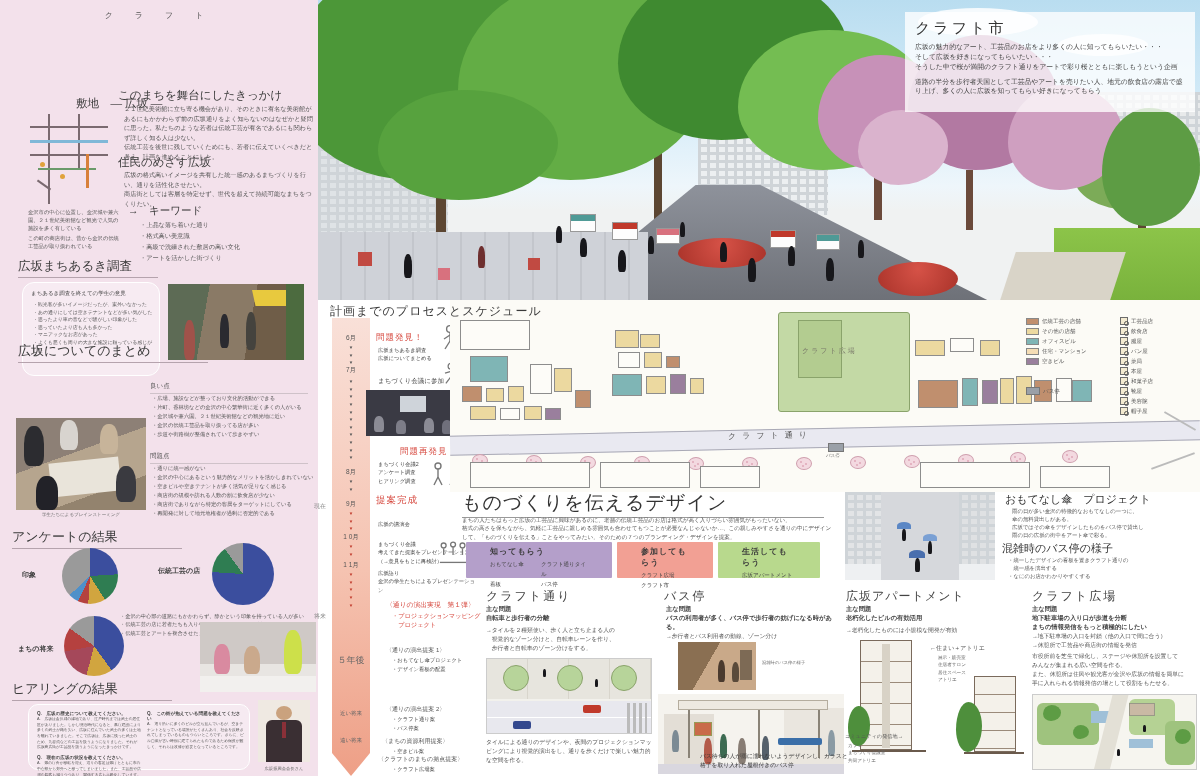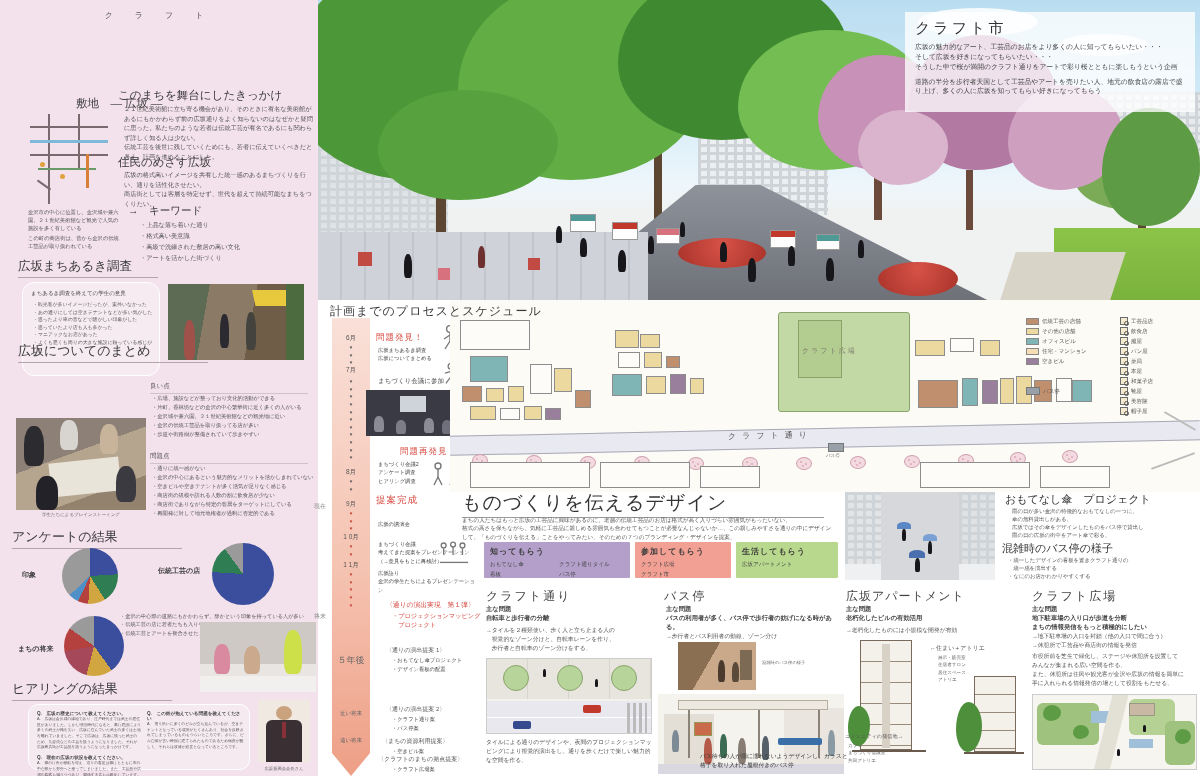--- a/index.html
+++ b/index.html
@@ -39,21 +39,21 @@
   .bld{border:0.5px solid #8d8d8d;}
   .c-craft{background:#c08f6e;} .c-other{background:#ecd9a0;} .c-office{background:#7fb5b5;} .c-empty{background:#9a7f9d;} .c-white{background:#fdfcf8;}
   .sakura{width:16px;height:13px;border-radius:50%;background:#f3d9e0;border:1px solid #cf9fae;
     background-image:radial-gradient(circle 1.2px at 30% 35%,#e4b4c2 99%,transparent),radial-gradient(circle 1.2px at 65% 55%,#e4b4c2 99%,transparent),radial-gradient(circle 1.2px at 45% 75%,#e4b4c2 99%,transparent);}
   .lgrow{display:flex;align-items:center;gap:3px;height:10px;}
   .lgsw{width:13px;height:7px;border:0.5px solid #888;}
   .lglab{font-size:5.5px;color:#555;}
   .icbox{width:8px;height:8px;border:0.8px solid #6b6b6b;background:#f3ead0;display:inline-block;position:relative;}
   .icbox::after{content:"";position:absolute;left:2.5px;top:2.5px;width:3px;height:3px;border:0.7px solid #555;border-radius:50%;}
   
-  .dbox{border-radius:1px;padding:4px 6px;margin-left:18px;}
+  .dbox{border-radius:1px;padding:4px 24px;}
   .dbox h4{font-size:8px;color:#3a3a3a;font-weight:bold;letter-spacing:1px;}
   .dbox ul{list-style:none;font-size:5.5px;color:#444;margin-top:3px;line-height:1.8;}
   .plab{font-size:6.3px;font-weight:bold;color:#444;line-height:1.5;}
   .ptext{font-size:5.8px;color:#555;line-height:1.55;}
   .pie{border-radius:50%;}
   .qa-q{font-size:4.6px;font-weight:bold;color:#444;margin-top:4px;}
   .qa-a{font-size:3.8px;color:#555;line-height:1.5;margin-top:1px;}
   .stick{stroke:#777;stroke-width:1.4;fill:none;}
   .win{background-image:repeating-linear-gradient(#cfd4d8 0 3px,transparent 3px 8px),repeating-linear-gradient(90deg,#cfd4d8 0 3px,transparent 3px 9px);}
 </style>

